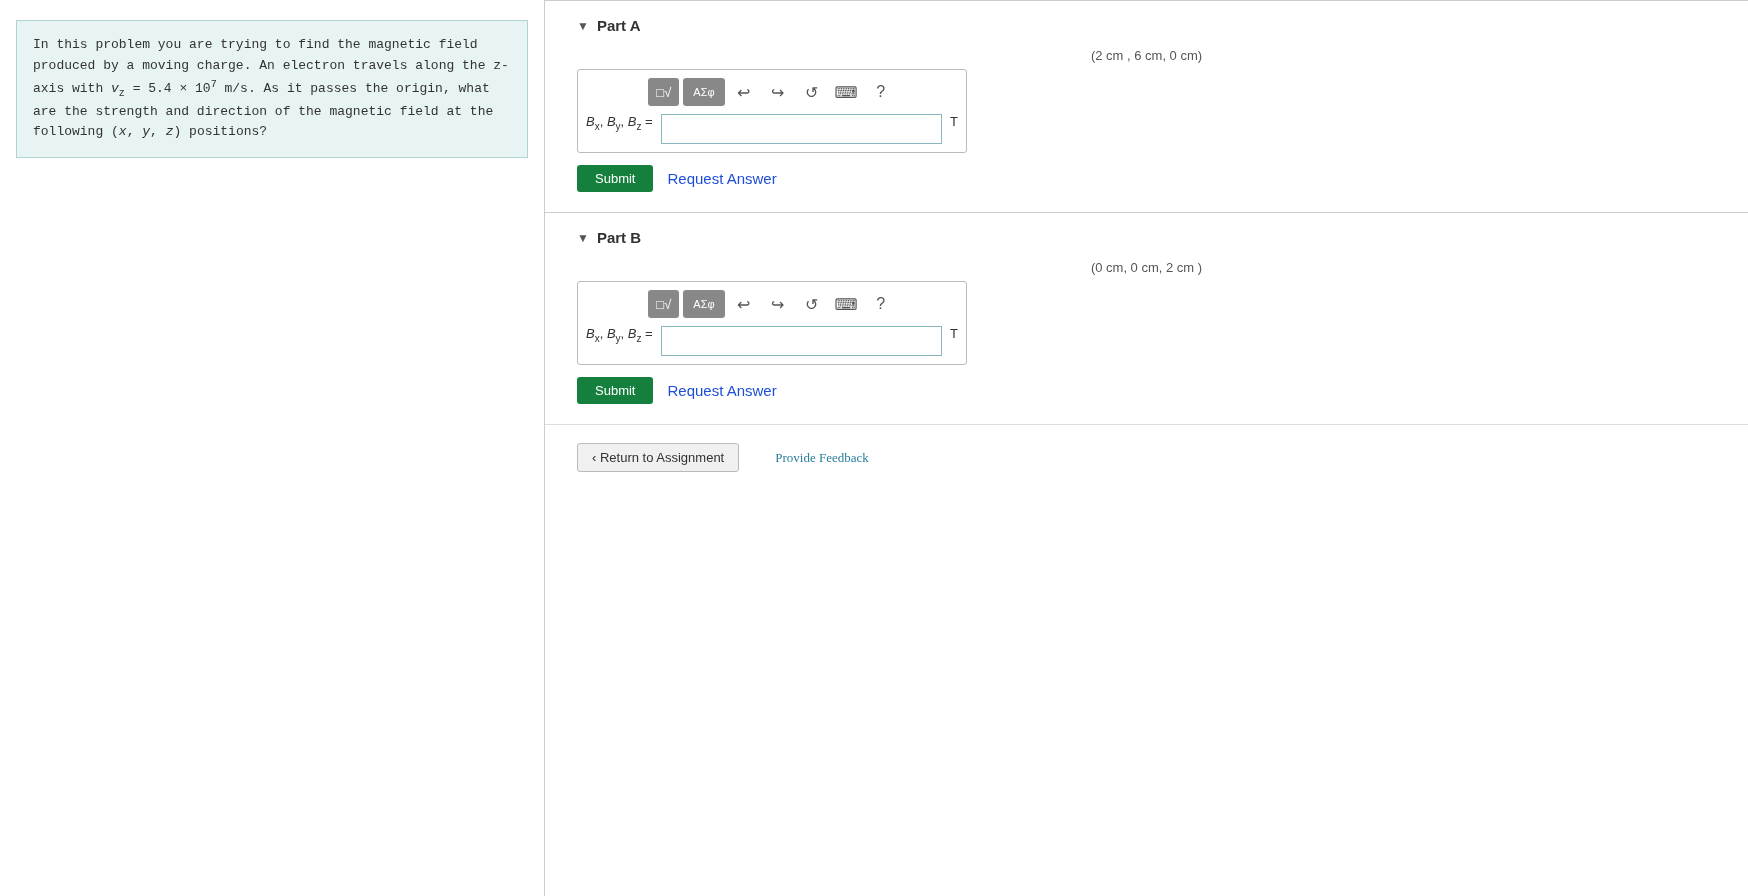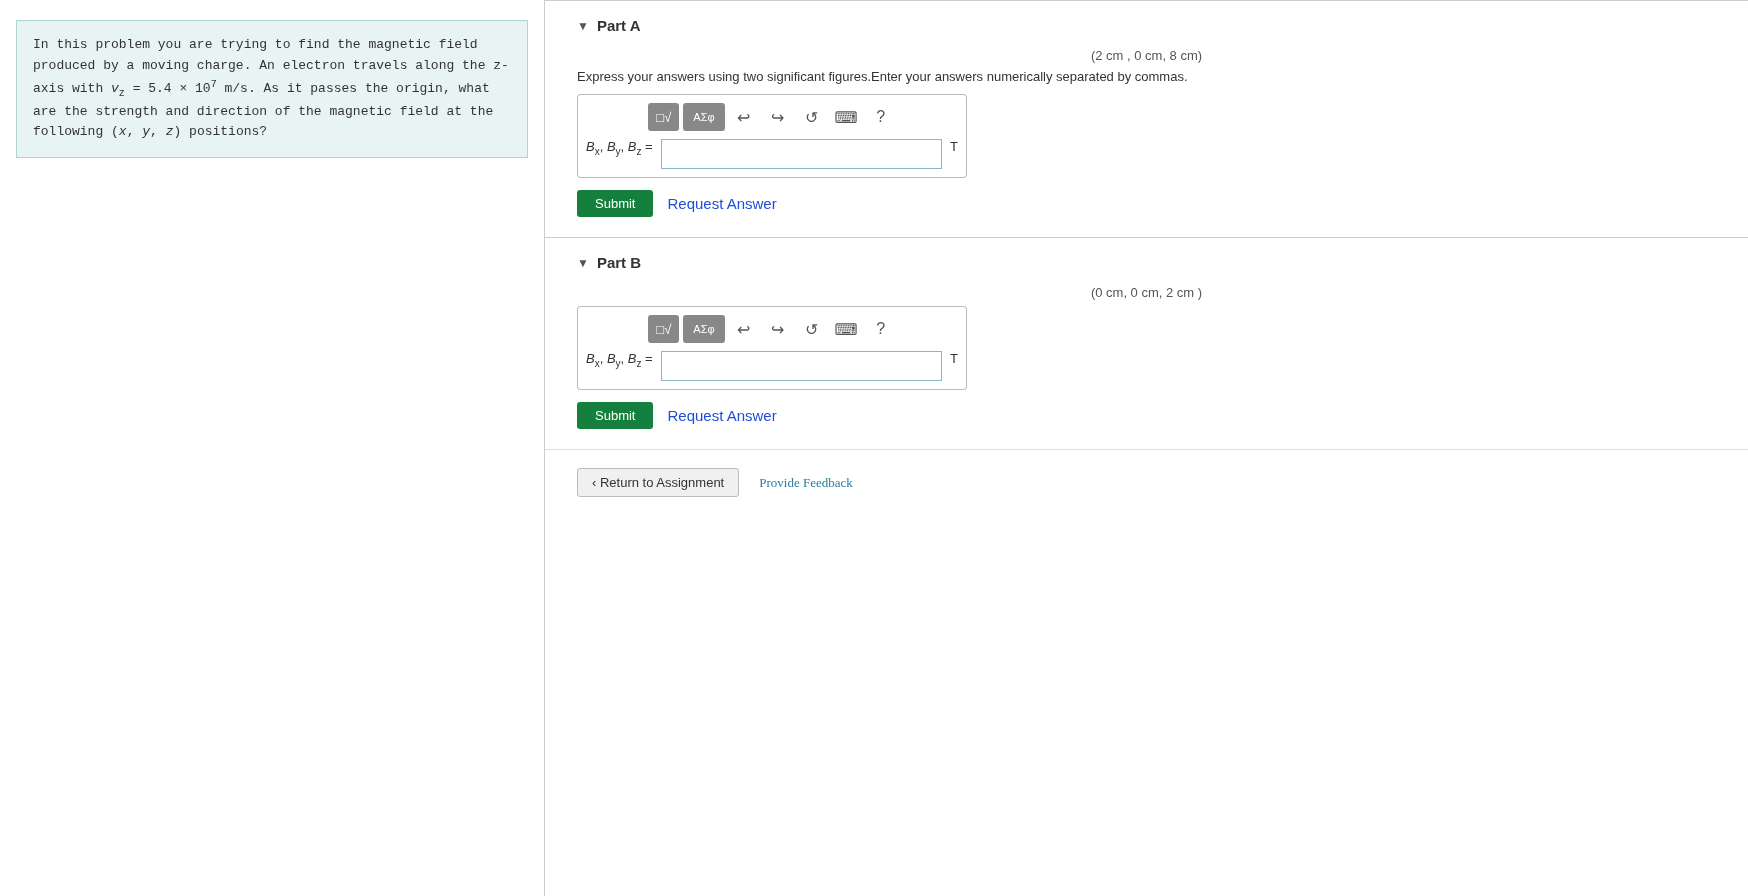--- a/index.html
+++ b/index.html
@@ -167,21 +167,21 @@
       color: #1d4ed8;
       text-decoration: none;
       font-size: 15px;
       cursor: pointer;
     }
 
     .bottom-bar {
       padding: 18px 32px;
       display: flex;
       align-items: center;
-      gap: 20px;
+      gap: 36px;
       border-top: 1px solid #ddd;
     }
 
     .return-btn {
       background: #f0f0f0;
       color: #333;
       border: 1px solid #bbb;
       border-radius: 3px;
       padding: 6px 14px;
       font-size: 13px;
@@ -218,22 +218,21 @@
 </div>
 
 <div class="right-panel">
 
   <div class="part-section">
     <div class="part-header">
       <span class="chevron-down">▼</span>
       <span>Part A</span>
     </div>
 
-    <div class="position-label">(2 cm , 0 cm, 8 cm)</div>
-    <div class="instruction-text">Express your answers using two significant figures.Enter your answers numerically separated by commas.</div>
+    <div class="position-label">(2 cm , 6 cm, 0 cm)</div>
 
     <div class="math-editor-box">
       <div class="math-toolbar">
         <button class="toolbar-btn symbol">□√</button>
         <button class="toolbar-btn text-btn">ΑΣφ</button>
         <button class="toolbar-btn icon-btn">↩</button>
         <button class="toolbar-btn icon-btn">↪</button>
         <button class="toolbar-btn icon-btn">↺</button>
         <button class="toolbar-btn icon-btn">⌨</button>
         <button class="toolbar-btn icon-btn">?</button>

